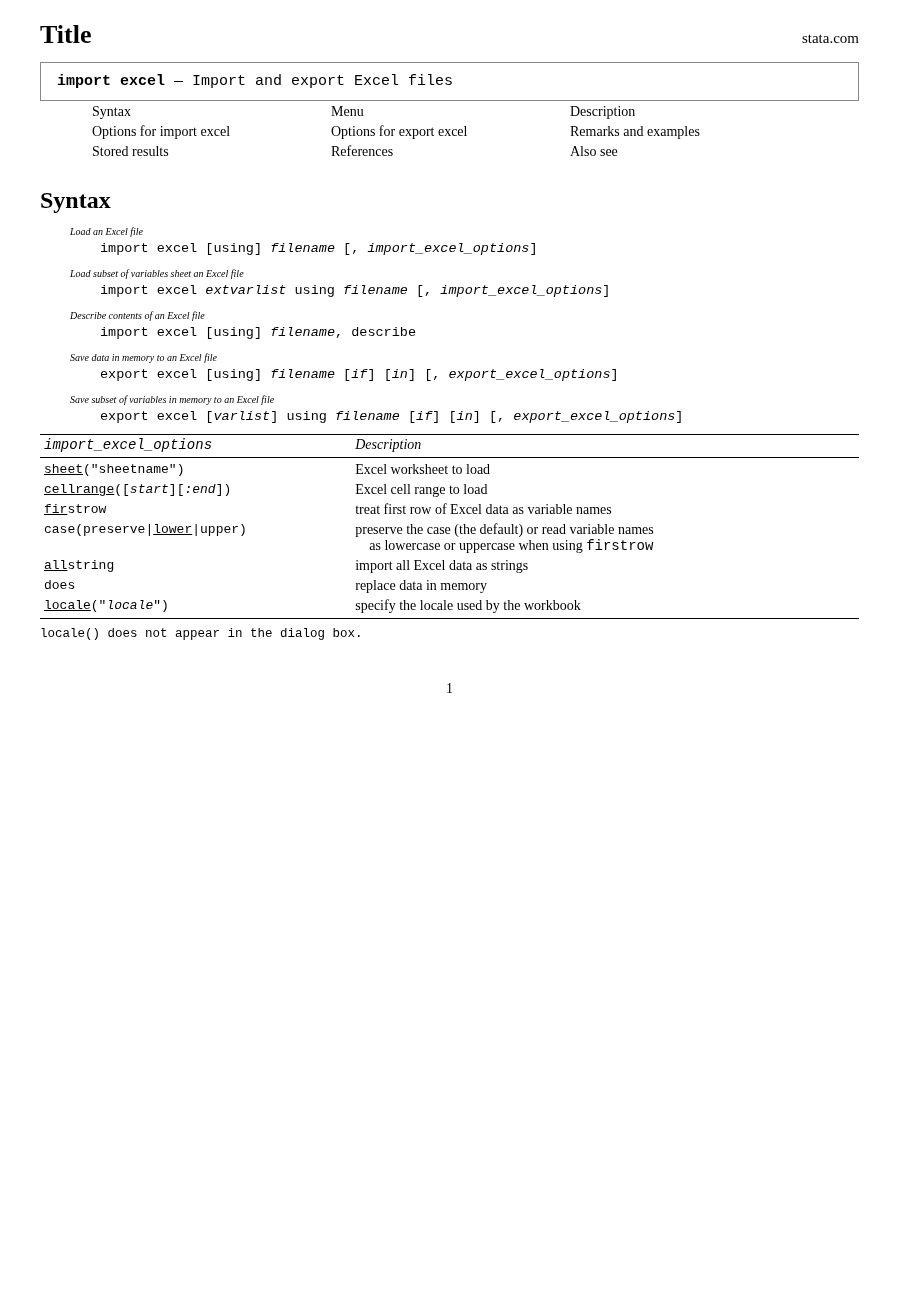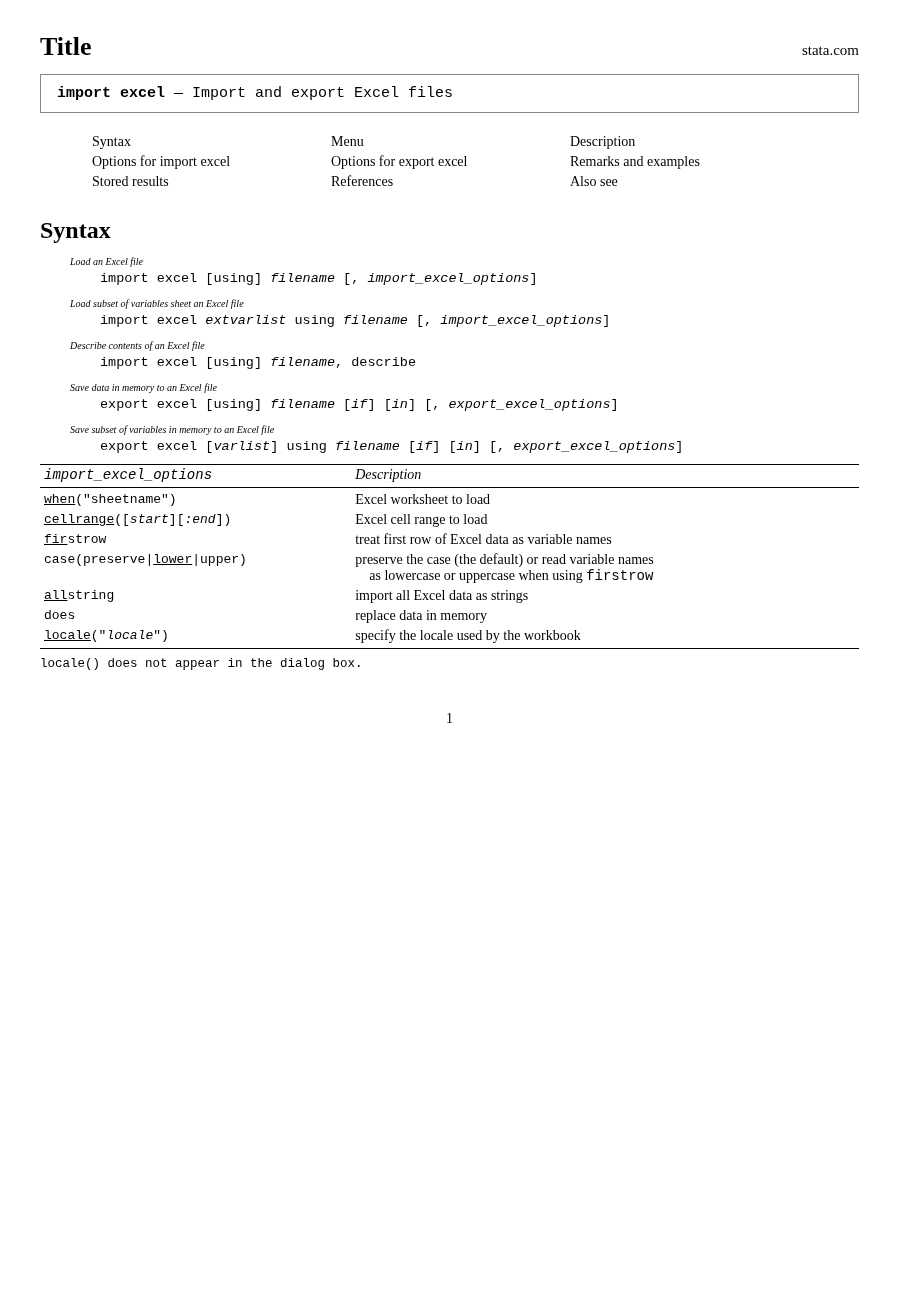--- a/index.html
+++ b/index.html
@@ -12,37 +12,36 @@
       min-height: 1315px;
       padding: 20px 40px 40px 40px;
     }
 
     
     .page-header {
       display: flex;
       justify-content: space-between;
       align-items: baseline;
       margin-bottom: 12px;
-      margin-top: 12px;
     }
     .page-title {
       font-size: 26px;
       font-weight: bold;
       font-family: "Times New Roman", Times, serif;
     }
     .stata-com {
       font-size: 15px;
       font-family: "Times New Roman", Times, serif;
     }
 
     
     .title-box {
       border: 1px solid #888;
       padding: 10px 16px;
-      margin-bottom: 18px;
+      margin-bottom: 0;
       font-family: "Courier New", Courier, monospace;
       font-size: 15px;
     }
     .title-box .cmd {
       font-weight: bold;
     }
 
     
     .nav-table {
       margin: 0 50px 24px 50px;
@@ -226,21 +225,21 @@
 
 <table class="options-table">
   <tbody>
       <tr class="header-row">
     <td class="opt-col"><em>import_excel_options</em></td>
     <td class="desc-col">Description</td>
   </tr>
 
   <tr class="body-start">
     <td class="opt-col">
-      <span class="mono"><span class="underline">when</span>("sheetname")</span>
+      <span class="mono"><span class="underline">sheet</span>("sheetname")</span>
     </td>
     <td class="desc-col">Excel worksheet to load</td>
   </tr>
 
   <tr>
     <td class="opt-col">
       <span class="mono"><span class="underline">cellrange</span>([<em>start</em>][<em>:end</em>])</span>
     </td>
     <td class="desc-col">Excel cell range to load</td>
   </tr>

